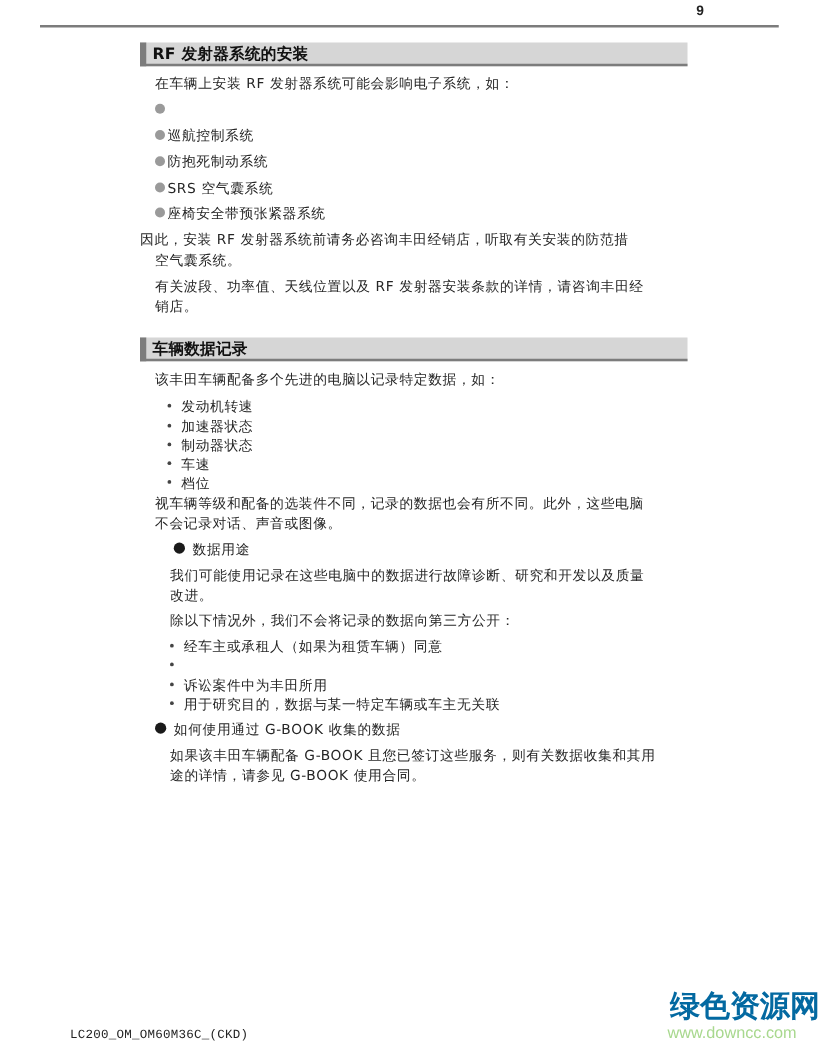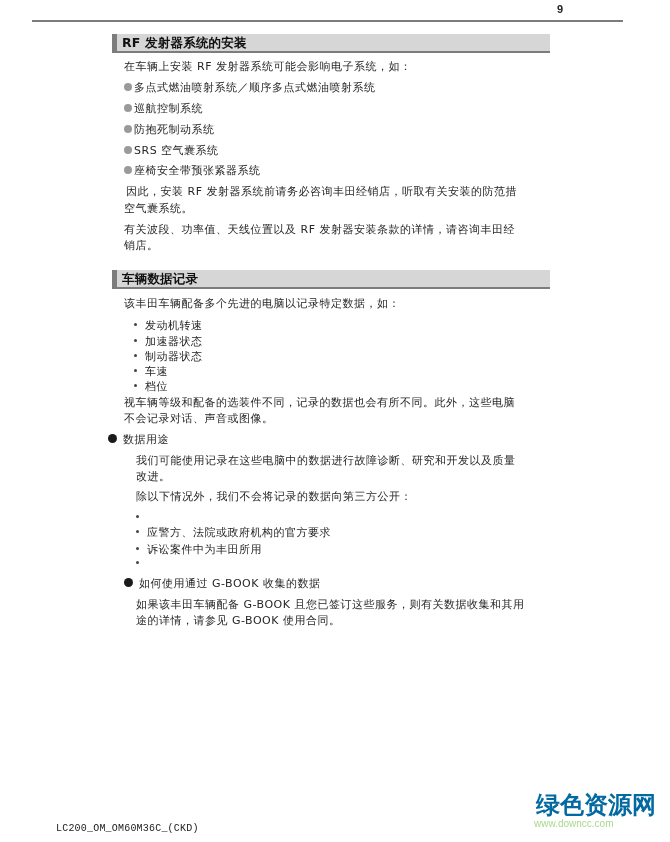--- a/index.html
+++ b/index.html
@@ -105,55 +105,55 @@
       font-size: 24px;
       font-weight: bold;
       color: #0369a1;
       letter-spacing: 0px;
       white-space: nowrap;
     }
     .watermark-url {
       position: absolute;
       left: 534px;
       top: 818px;
-      font-size: 10px;
+      font-size: 13px;
       color: #a8d88e;
       font-family: "Liberation Sans", sans-serif;
       white-space: nowrap;
     }
   </style>
 </head>
 <body>
 
 <div class="page-number">9</div>
 <div class="top-rule"></div>
 
 <div class="section-header" style="top:34px;">
   <span class="title">RF 发射器系统的安装</span>
 </div>
 
 <div class="text" style="left:124px; top:59px;">在车辆上安装 RF 发射器系统可能会影响电子系统，如：</div>
 
 <div class="text" style="left:124px; top:80px;">
-  <span class="gray-dot"></span><span>多点式燃油喷射系统／顺序多点式燃油喷射系统</span>
+  <span class="gray-dot"></span>
 </div>
 <div class="text" style="left:124px; top:101px;">
   <span class="gray-dot"></span><span>巡航控制系统</span>
 </div>
 <div class="text" style="left:124px; top:122px;">
   <span class="gray-dot"></span><span>防抱死制动系统</span>
 </div>
 <div class="text" style="left:124px; top:143px;">
   <span class="gray-dot"></span><span>SRS 空气囊系统</span>
 </div>
 <div class="text" style="left:124px; top:163px;">
   <span class="gray-dot"></span><span>座椅安全带预张紧器系统</span>
 </div>
 
-<div class="text" style="left:126px; top:184px;">因此，安装 RF 发射器系统前请务必咨询丰田经销店，听取有关安装的防范措</div>
+<div class="text" style="left:112px; top:184px;">因此，安装 RF 发射器系统前请务必咨询丰田经销店，听取有关安装的防范措</div>
 <div class="text" style="left:124px; top:201px;">空气囊系统。</div>
 <div class="text" style="left:124px; top:222px;">有关波段、功率值、天线位置以及 RF 发射器安装条款的详情，请咨询丰田经</div>
 <div class="text" style="left:124px; top:238px;">销店。</div>
 
 <div class="section-header" style="top:270px;">
   <span class="title">车辆数据记录</span>
 </div>
 
 <div class="text" style="left:124px; top:296px;">该丰田车辆配备多个先进的电脑以记录特定数据，如：</div>
 
@@ -169,38 +169,38 @@
 <div class="text" style="left:134px; top:364px;">
   <span class="small-bullet"></span><span>车速</span>
 </div>
 <div class="text" style="left:134px; top:379px;">
   <span class="small-bullet"></span><span>档位</span>
 </div>
 
 <div class="text" style="left:124px; top:395px;">视车辆等级和配备的选装件不同，记录的数据也会有所不同。此外，这些电脑</div>
 <div class="text" style="left:124px; top:411px;">不会记录对话、声音或图像。</div>
 
-<div class="text" style="left:108px; top:432px;text-align:right;">
+<div class="text" style="left:139px; top:432px;text-align:right;">
   <span class="black-dot"></span><span>数据用途</span>
 </div>
 <div class="text" style="left:136px; top:453px;">我们可能使用记录在这些电脑中的数据进行故障诊断、研究和开发以及质量</div>
 <div class="text" style="left:136px; top:469px;">改进。</div>
 <div class="text" style="left:136px; top:489px;">除以下情况外，我们不会将记录的数据向第三方公开：</div>
 
 <div class="text" style="left:136px; top:510px;">
+  <span class="small-bullet"></span><span>经车主或承租人（如果为租赁车辆）同意</span>
+</div>
+<div class="text" style="left:136px; top:525px;">
   <span class="small-bullet"></span>
-</div>
-<div class="text" style="left:136px; top:525px;">
-  <span class="small-bullet"></span><span>应警方、法院或政府机构的官方要求</span>
 </div>
 <div class="text" style="left:136px; top:541px;font-family:Liberation Serif, serif;">
   <span class="small-bullet"></span><span>诉讼案件中为丰田所用</span>
 </div>
 <div class="text" style="left:136px; top:556px;">
-  <span class="small-bullet"></span>
+  <span class="small-bullet"></span><span>用于研究目的，数据与某一特定车辆或车主无关联</span>
 </div>
 
 <div class="text" style="left:124px; top:576px;">
   <span class="black-dot"></span><span>如何使用通过 G-BOOK 收集的数据</span>
 </div>
 <div class="text" style="left:136px; top:597px;">如果该丰田车辆配备 G-BOOK 且您已签订这些服务，则有关数据收集和其用</div>
 <div class="text" style="left:136px; top:613px;">途的详情，请参见 G-BOOK 使用合同。</div>
 
 <div class="watermark-cn">绿色资源网</div>
 <div class="watermark-url">www.downcc.com</div>

